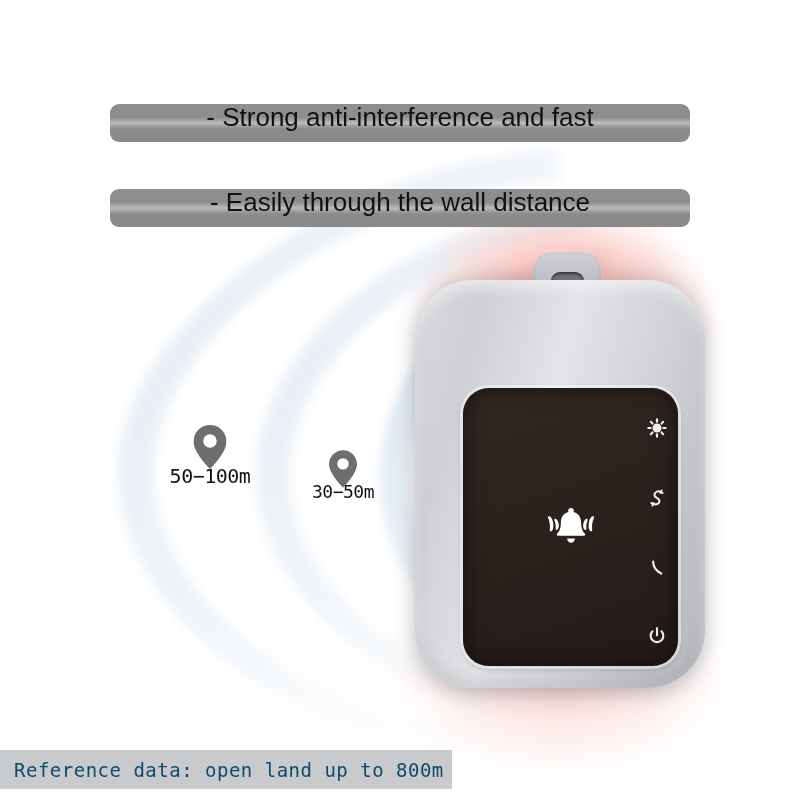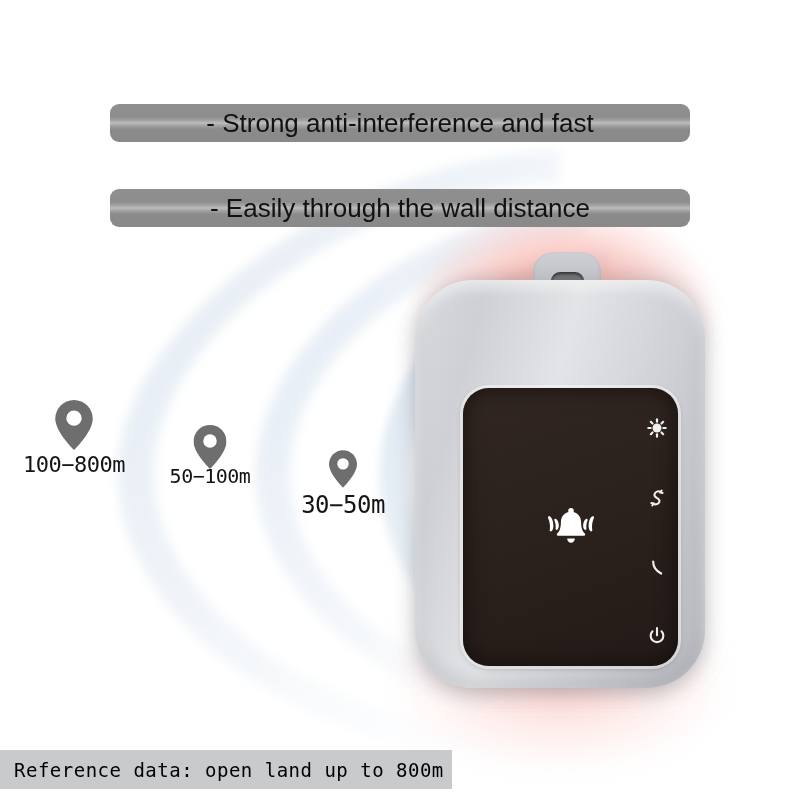--- a/index.html
+++ b/index.html
@@ -69,21 +69,20 @@
   
   .bar {
     position: absolute;
     height: 38px;
     border-radius: 9px;
     background: linear-gradient(to bottom,
                  #8f8f8f 0%, #8d8d8d 34%,
                  #a6a6a6 44%, #bdbdbd 50%, #a6a6a6 56%,
                  #8b8b8b 66%, #898989 100%);
     display: flex;
-    align-items: center;
     box-sizing: border-box;
   }
   .bar span {
     width: 100%;
     text-align: center;
     font-size: 26px;
     color: #111111;
     white-space: nowrap;
     line-height: 1;
   }
@@ -189,21 +188,21 @@
     width: 452px;
     height: 39px;
     background: #c9cacb;
     display: flex;
     align-items: center;
   }
   #ref-bar span {
     padding-left: 14px;
     font-family: "DejaVu Sans Mono", monospace;
     font-size: 19px;
-    color: #000000;
+    color: #0c4a6e;
     letter-spacing: 0.5px;
     white-space: nowrap;
   }
 </style>
 </head>
 <body>
 
 <div id="stage">
 
   <svg class="arc-layer" viewBox="0 0 800 800" xmlns="http://www.w3.org/2000/svg">
@@ -272,42 +271,35 @@
   <div class="glow-pink-low"></div>
 
 
   <div class="bar" id="bar1">
     <span>- Strong anti-interference and fast</span>
   </div>
   <div class="bar" id="bar2">
     <span>- Easily through the wall distance</span>
   </div>
 
-  <div class="pin-group" style="left:20px; top:400px; width:108px; height:100px;">
-    <svg style="position:absolute; left:50%; top:0; transform:translateX(-50%);" width="38" height="50" viewBox="0 0 24 32" xmlns="http://www.w3.org/2000/svg">
-      <path d="M12 0 C5.4 0 0 5.4 0 12 c0 8.4 12 20 12 20 s12-11.6 12-20 C24 5.4 18.6 0 12 0 z" fill="#6e6e6e"></path>
-      <circle cx="12" cy="11.6" r="4.9" fill="#ffffff"></circle>
-    </svg>
-    <div class="pin-label" style="top:52px; font-size:22px;">100−800m</div>
-  </div>
 
   <div class="pin-group" style="left:160px; top:425px; width:100px; height:95px;">
     <svg style="position:absolute; left:50%; top:0; transform:translateX(-50%);" width="33" height="44" viewBox="0 0 24 32" xmlns="http://www.w3.org/2000/svg">
       <path d="M12 0 C5.4 0 0 5.4 0 12 c0 8.4 12 20 12 20 s12-11.6 12-20 C24 5.4 18.6 0 12 0 z" fill="#6e6e6e"></path>
       <circle cx="12" cy="11.6" r="4.9" fill="#ffffff"></circle>
     </svg>
     <div class="pin-label" style="top:39px; font-size:20px;">50−100m</div>
   </div>
 
   <div class="pin-group" style="left:300px; top:450px; width:86px; height:90px;">
     <svg style="position:absolute; left:50%; top:0; transform:translateX(-50%);" width="28" height="38" viewBox="0 0 24 32" xmlns="http://www.w3.org/2000/svg">
       <path d="M12 0 C5.4 0 0 5.4 0 12 c0 8.4 12 20 12 20 s12-11.6 12-20 C24 5.4 18.6 0 12 0 z" fill="#6e6e6e"></path>
       <circle cx="12" cy="11.6" r="4.9" fill="#ffffff"></circle>
     </svg>
-    <div class="pin-label" style="top:41px; font-size:24px;">30−50m</div>
+    <div class="pin-label" style="top:31px; font-size:18px;">30−50m</div>
   </div>
 
   <div id="device-wrap">
     <div id="device-shadow"></div>
     <div id="device-tab"></div>
     <div id="device-hole"></div>
 
     <div id="device-body">
 
       <div id="device-panel">

